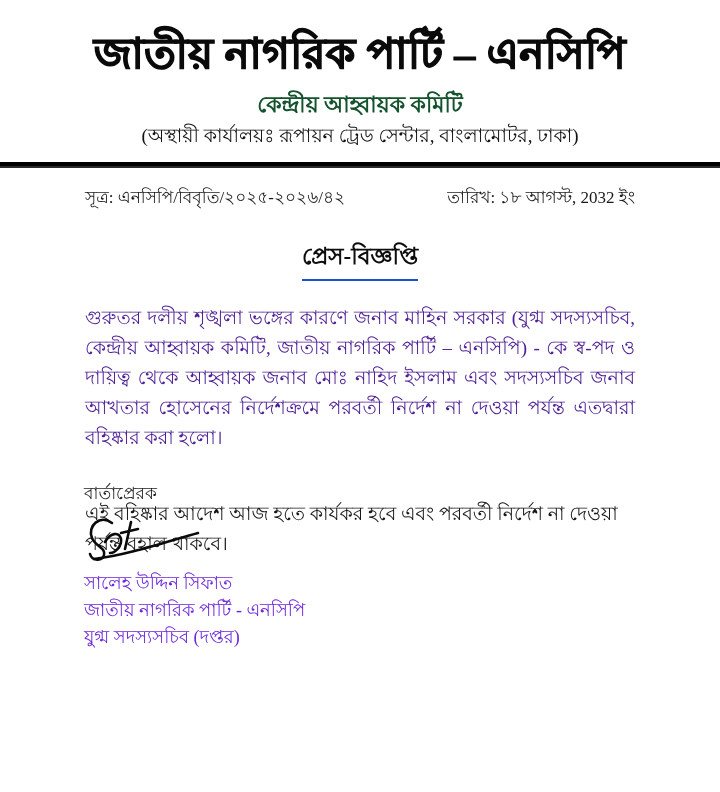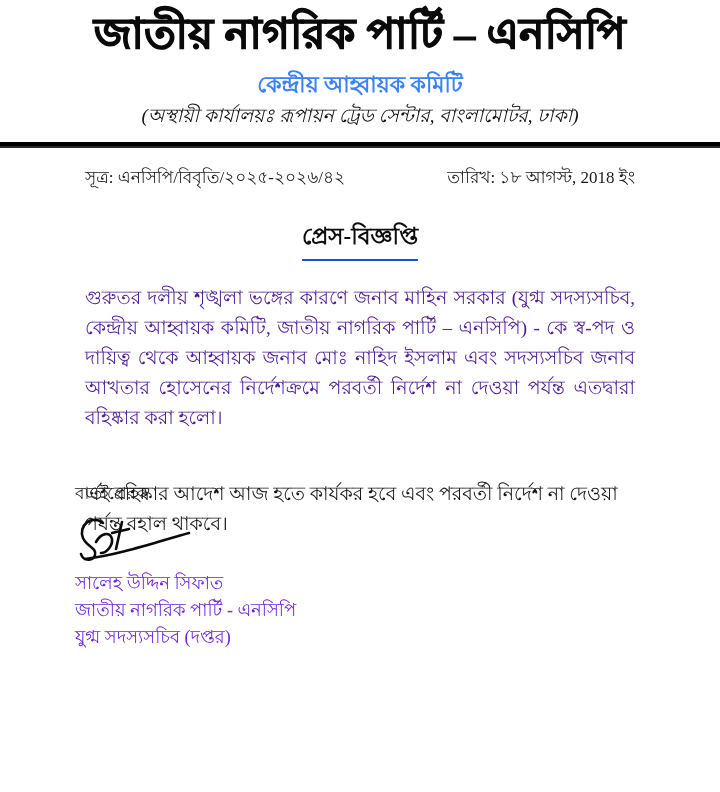--- a/index.html
+++ b/index.html
@@ -16,43 +16,42 @@
     overflow: hidden;
   }
   .page {
     width: 720px;
     height: 792px;
     background: #ffffff;
     position: relative;
   }
   .header {
     text-align: center;
-    padding-top: 8px;
+    padding-top: 28px;
   }
   .org-title {
     font-size: 42px;
     line-height: 52px;
     font-weight: 900;
     letter-spacing: 0.5px;
     color: #0a0a0a;
     -webkit-text-stroke: 1.2px #0a0a0a;
   }
   .committee {
     font-size: 22px;
     line-height: 26px;
     margin-top: 12px;
     font-weight: 600;
-    color: #3b82f6;
+    color: #14532d;
   }
   .address {
     font-size: 19px;
     line-height: 24px;
     margin-top: 6px;
     color: #111111;
-    font-style: italic;
   }
   .rule {
     margin-top: 14px;
     height: 4px;
     background: #000000;
     border-bottom: 2px solid #2b2b2b;
     width: 100%;
   }
   .content {
     margin: 0 85px;
@@ -86,21 +85,21 @@
     color: #4c1d95;
   }
   .body-para-2 {
     margin-top: 46px;
     font-size: 19px;
     line-height: 30px;
     color: #161616;
   }
   .sig-block {
     position: absolute;
-    left: 75px;
+    left: 84px;
     top: 480px;
   }
   .sig-label {
     font-size: 17px;
     color: #1a1a1a;
   }
   .sig-mark {
     margin-top: 4px;
     height: 52px;
   }
@@ -119,21 +118,21 @@
   <div class="header">
     <div class="org-title">জাতীয় নাগরিক পার্টি – এনসিপি</div>
     <div class="committee">কেন্দ্রীয় আহ্বায়ক কমিটি</div>
     <div class="address">(অস্থায়ী কার্যালয়ঃ রূপায়ন ট্রেড সেন্টার, বাংলামোটর, ঢাকা)</div>
     <div class="rule"></div>
   </div>
 
   <div class="content">
     <div class="meta-row">
       <span>সূত্র: এনসিপি/বিবৃতি/২০২৫-২০২৬/৪২</span>
-      <span>তারিখ: ১৮ আগস্ট, 2018 ইং</span>
+      <span>তারিখ: ১৮ আগস্ট, 2032 ইং</span>
     </div>
 
     <div class="press-heading-wrap">
       <span class="press-heading">প্রেস-বিজ্ঞপ্তি</span>
     </div>
 
     <p class="body-para-1">গুরুতর দলীয় শৃঙ্খলা ভঙ্গের কারণে জনাব মাহিন সরকার (যুগ্ম সদস্যসচিব, কেন্দ্রীয় আহ্বায়ক কমিটি, জাতীয় নাগরিক পার্টি – এনসিপি) - কে স্ব-পদ ও দায়িত্ব থেকে আহ্বায়ক জনাব মোঃ নাহিদ ইসলাম এবং সদস্যসচিব জনাব আখতার হোসেনের নির্দেশক্রমে পরবর্তী নির্দেশ না দেওয়া পর্যন্ত এতদ্বারা বহিষ্কার করা হলো।</p>
 
     <p class="body-para-2">এই বহিষ্কার আদেশ আজ হতে কার্যকর হবে এবং পরবর্তী নির্দেশ না দেওয়া পর্যন্ত বহাল থাকবে।</p>
   </div>

